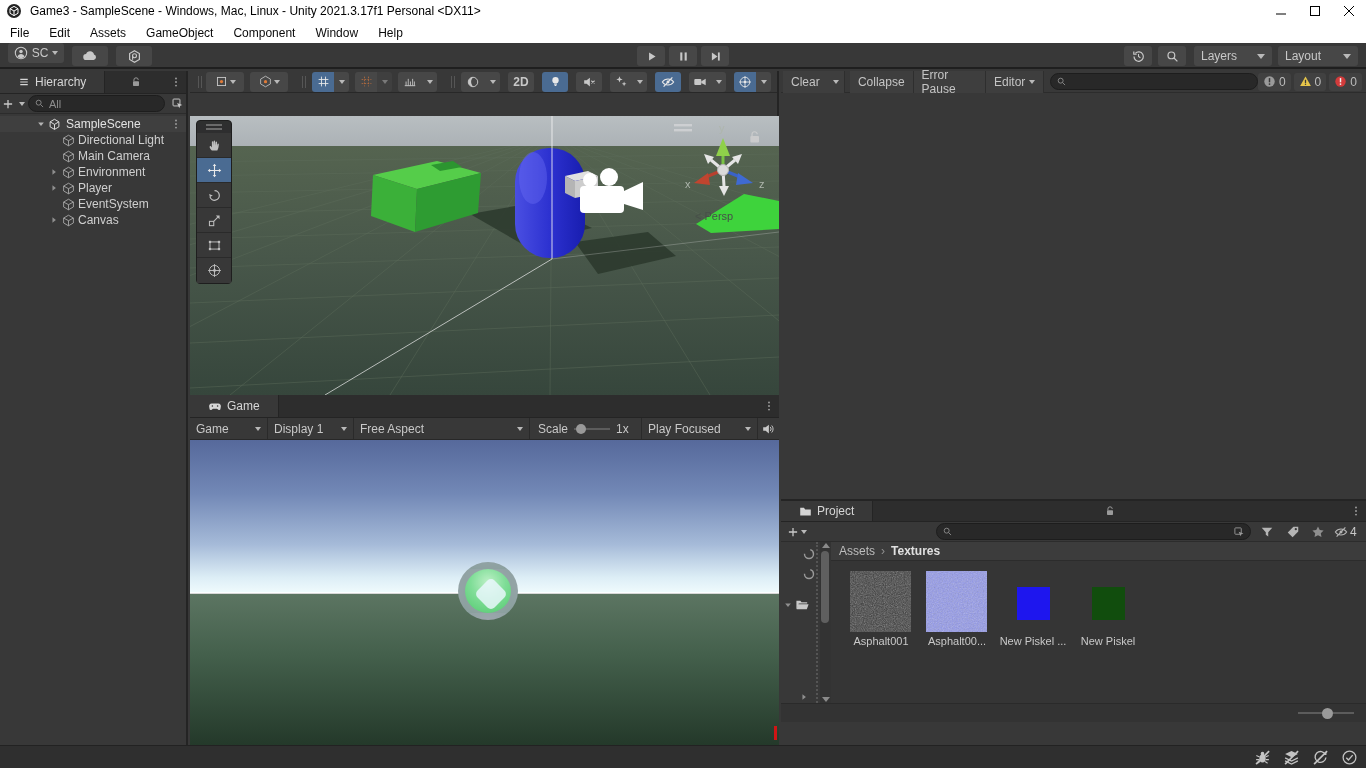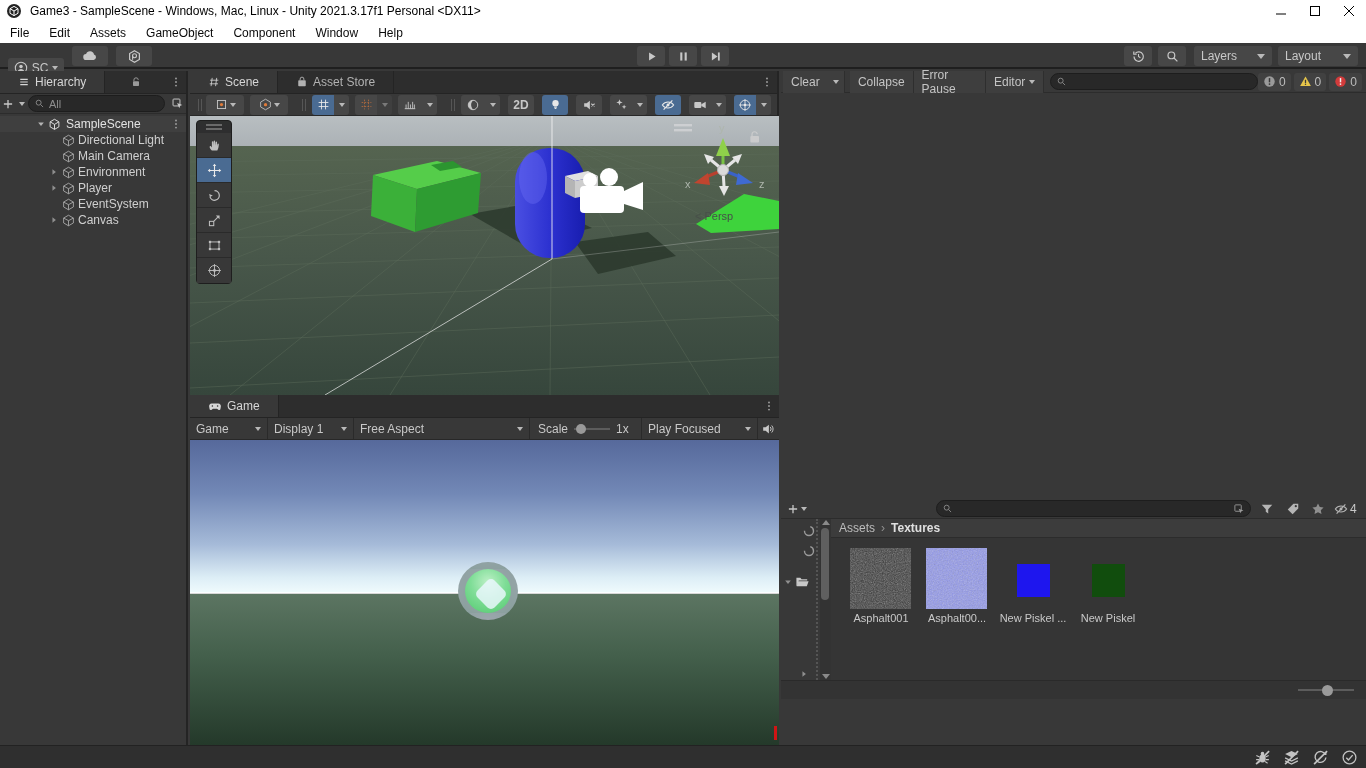--- a/index.html
+++ b/index.html
@@ -302,21 +302,21 @@
     <div class="mi">File</div>
     <div class="mi">Edit</div>
     <div class="mi">Assets</div>
     <div class="mi">GameObject</div>
     <div class="mi">Component</div>
     <div class="mi">Window</div>
     <div class="mi">Help</div>
   </div>
 
   <div class="abs topbar">
-    <div class="abs tbtn" style="left:8px;top:15px;width:56px">
+    <div class="abs tbtn" style="left:8px;top:0;width:56px">
       <svg class="ic" width="14" height="14">
           <use href="#i-person"></use>
         </svg>
       <span>SC</span>
       <span class="caret sm"></span>
     </div>
     <div class="abs tbtn" style="left:72px;top:3px;width:36px">
       <svg class="ic" width="16" height="16">
           <use href="#i-cloud"></use>
         </svg>
@@ -456,39 +456,20 @@
         <svg class="ic" width="13" height="13" style="position:absolute;left:62px;color:#b4b4b4">
             <use href="#i-cube"></use>
           </svg>
         <span style="position:absolute;left:78px">Canvas</span>
       </div>
     </div>
   </div>
 
   <div class="abs" style="left:190px;top:71px;width:589px;height:674px;border-right:2px solid #242424;background:#383838">
 
-    <div class="tabbar" style="height:23px">
-      <div class="tab on">
-        <svg class="ic" width="12" height="12">
-            <use href="#i-hash"></use>
-          </svg>
-        <span>Scene</span>
-      </div>
-      <div class="tab">
-        <svg class="ic" width="12" height="12">
-            <use href="#i-bag"></use>
-          </svg>
-        <span>Asset Store</span>
-      </div>
-      <div class="kebabbtn">
-          <svg class="ic" width="12" height="12" style="color:#9a9a9a">
-            <use href="#i-kebab"></use>
-          </svg>
-        </div>
-    </div>
 
     <div class="row" style="height:22px;border-bottom:1px solid #282828;gap:0;padding:0 4px">
       <div class="handle" style="margin:0 4px"></div>
       <div class="tbtn" style="width:38px;margin-right:6px;gap:2px">
           <svg class="ic" width="13" height="13">
             <use href="#i-pivot"></use>
           </svg>
           <span class="caret sm"></span>
         </div>
       <div class="tbtn" style="width:38px;margin-right:8px;gap:2px">
@@ -819,20 +800,38 @@
       <div class="pill" style="margin-right:4px">
         <svg class="ic" width="13" height="13" style="color:#d23b3b">
             <use href="#i-errc"></use>
           </svg>
         <span>0</span>
       </div>
     </div>
 
     <div style="height:406px;background:#383838"></div>
 
+    <div class="tabbar" style="height:23px;border-top:2px solid #242424">
+      <div class="tab on">
+        <svg class="ic" width="13" height="13">
+            <use href="#i-folder"></use>
+          </svg>
+        <span>Project</span>
+      </div>
+      <div class="kebabbtn" style="margin-left:auto">
+          <svg class="ic" width="12" height="12" style="color:#9a9a9a">
+            <use href="#i-lock"></use>
+          </svg>
+        </div>
+      <div class="kebabbtn">
+          <svg class="ic" width="12" height="12" style="color:#9a9a9a">
+            <use href="#i-kebab"></use>
+          </svg>
+        </div>
+    </div>
 
     <div class="row" style="height:20px;padding:0 4px;border-bottom:1px solid #2c2c2c;position:relative">
       <div class="tbtn flat" style="width:16px">
           <svg class="ic" width="12" height="12">
             <use href="#i-plus"></use>
           </svg>
         </div>
       <span class="caret sm"></span>
       <div class="field" style="position:absolute;left:155px;width:315px">
         <svg class="ic" width="11" height="11" style="color:#8d8d8d;flex:none">

